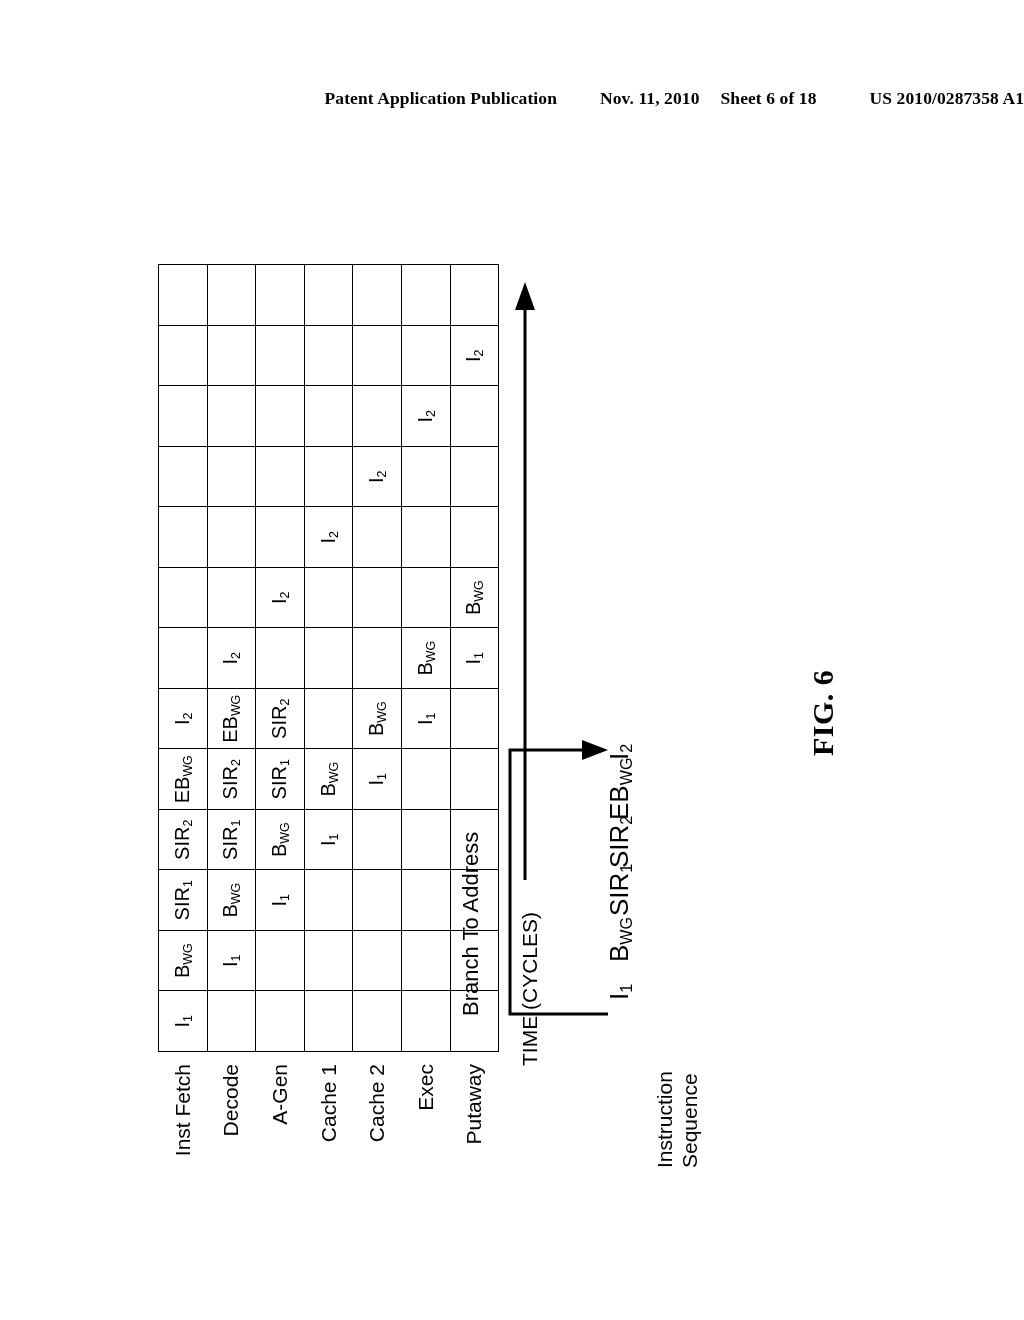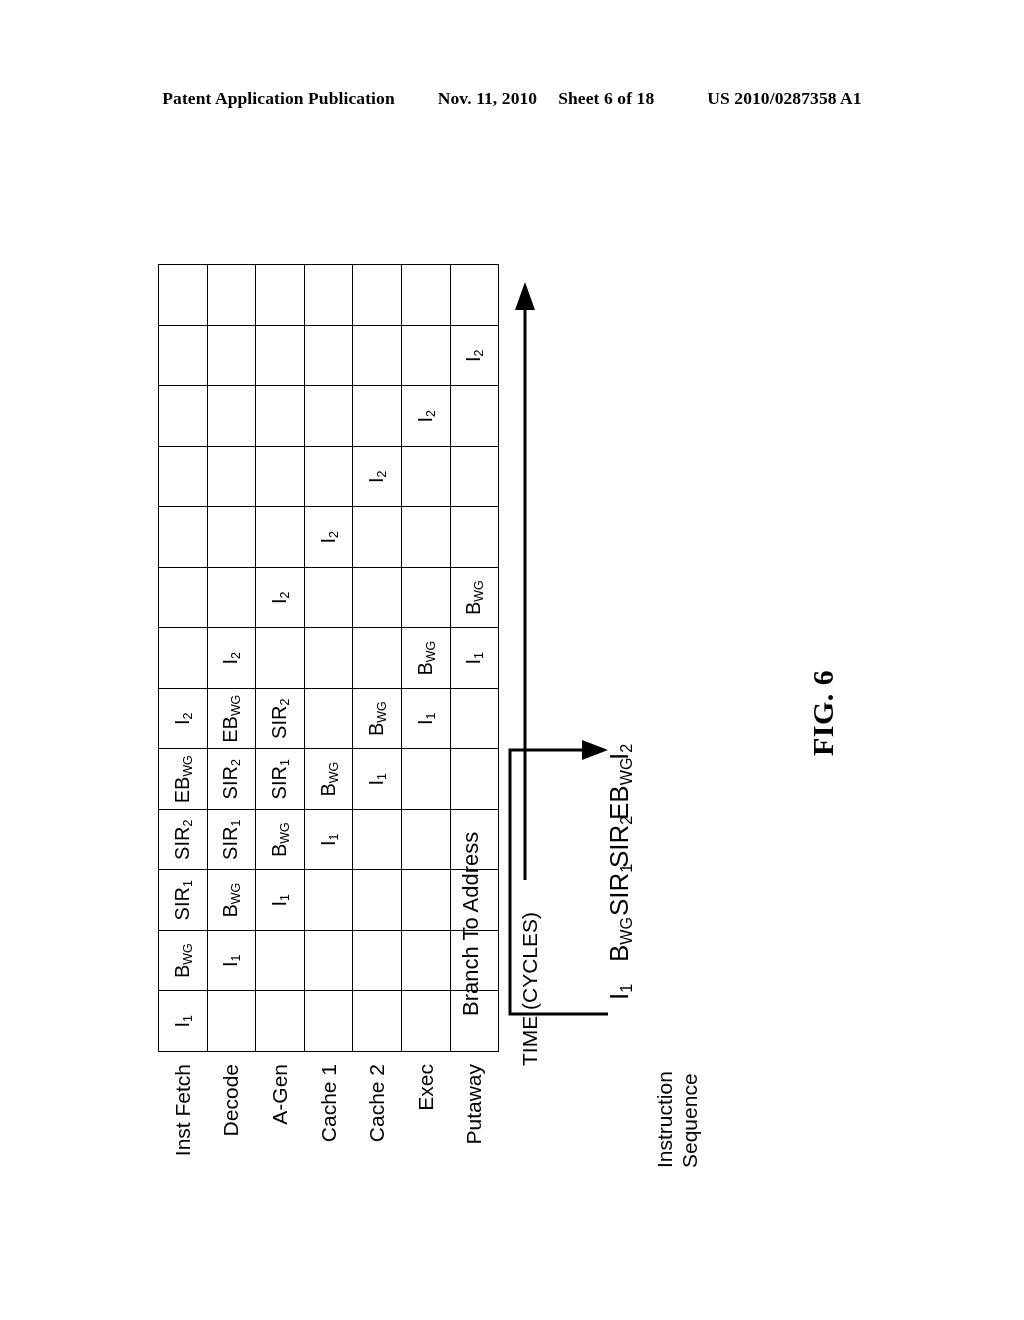--- a/index.html
+++ b/index.html
@@ -15,21 +15,21 @@
     color: #000000;
     overflow: hidden;
   }
 
   
   #patent-header {
     position: absolute;
     top: 88px;
     left: 0;
     width: 1024px;
-    text-align: center;
+    text-align: right;
     font-family: "Liberation Serif", serif;
     font-weight: bold;
     font-size: 17.5px;
     letter-spacing: 0.1px;
     white-space: nowrap;
   }
   #patent-header .hdr-seg { display: inline-block; vertical-align: baseline; }
   .hdr-gap-big { display: inline-block; width: 34px; }
   .hdr-gap-mid { display: inline-block; width: 12px; }
   .hdr-gap-wide { display: inline-block; width: 44px; }

